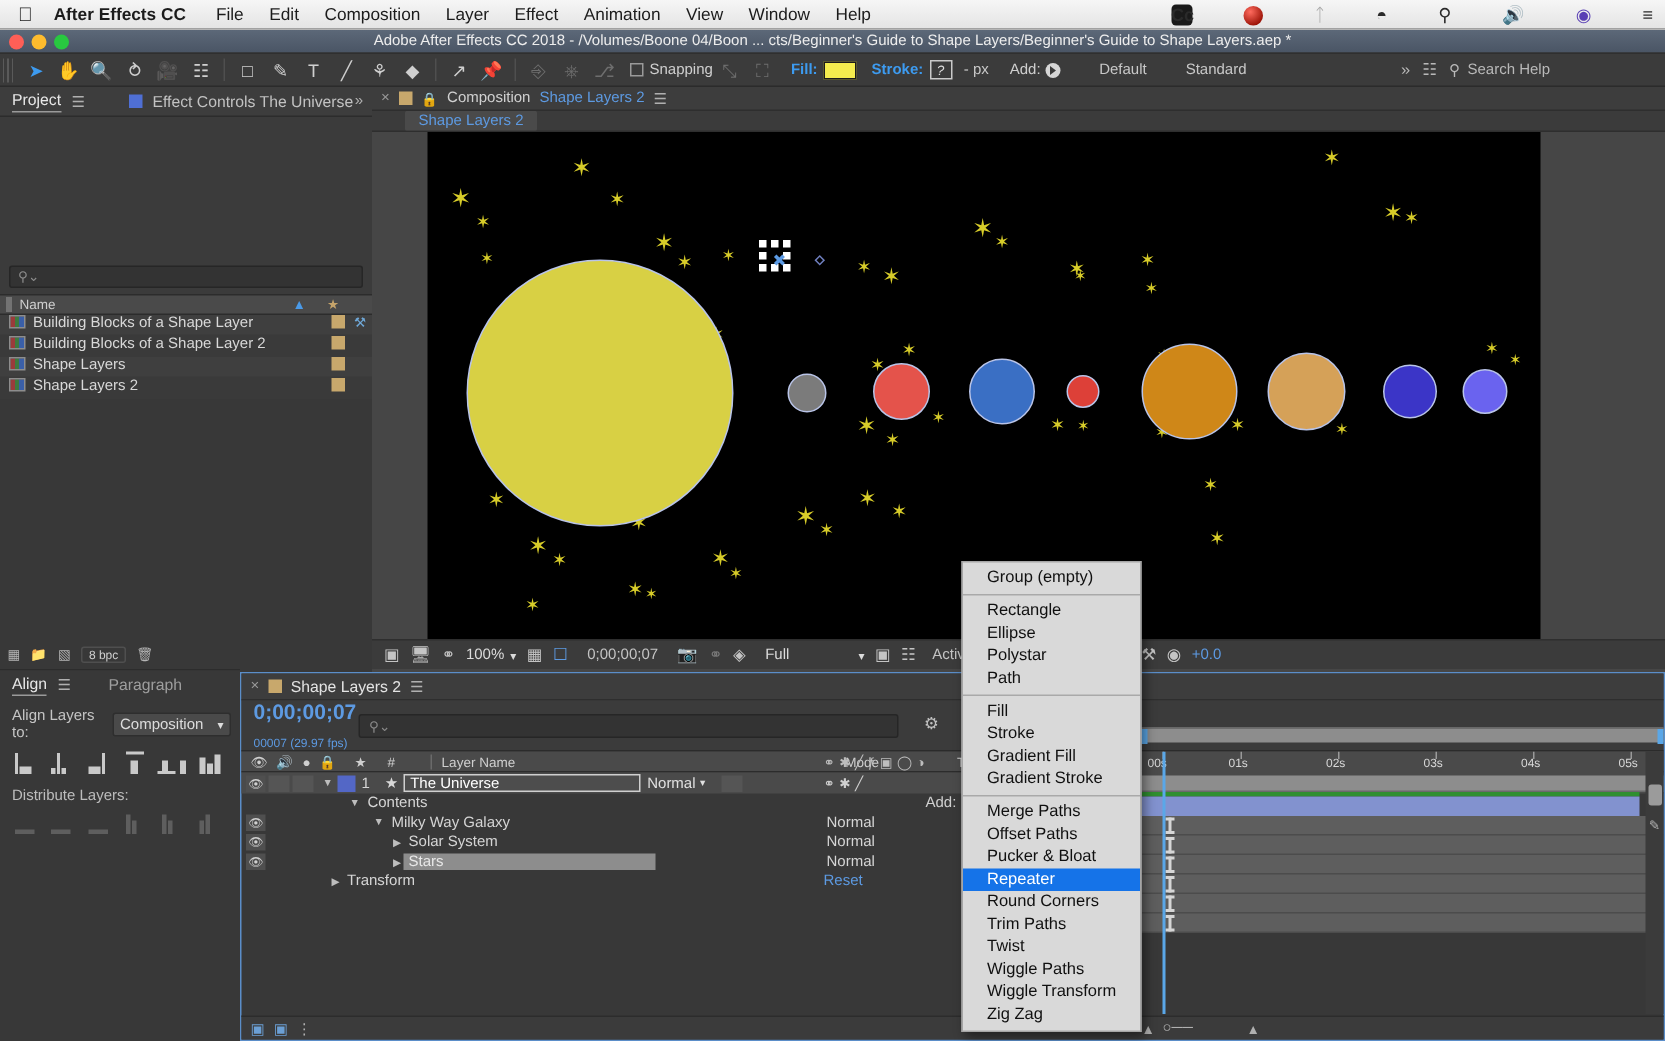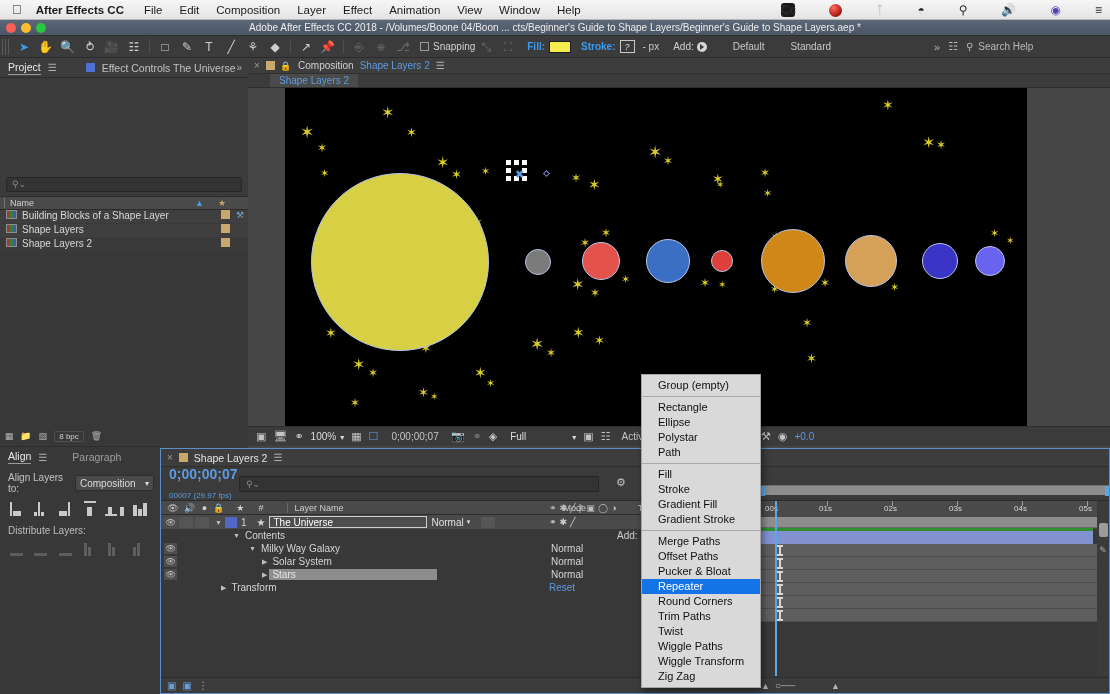--- a/index.html
+++ b/index.html
@@ -77,21 +77,21 @@
   .tab-active{ color:#e8e8e8; border-bottom:1px solid #9a9a9a; padding-bottom:1px; }
   .hamb{ font-size:10px; color:#b0b0b0; }
   .bluesq{ width:9px;height:9px;background:#4f6fd4;display:inline-block; }
   .chev2{ position:absolute; right:6px; color:#b0b0b0; font-size:10px; }
   .projbody{ height:94px; background:#3b3b3b; }
   .projsearch{ height:24px; background:#3b3b3b; display:flex; align-items:center; padding:0 6px; }
   .searchfield{ flex:1; height:15px; background:#333; border:1px solid #262626; border-radius:2px;
     display:flex; align-items:center; padding-left:5px; color:#8d8d8d; font-size:9px; }
   .collhdr{ height:14px; background:#4a4a4a; border-top:1px solid #2c2c2c;border-bottom:1px solid #2c2c2c;
     display:flex; align-items:center; color:#cfcfcf; font-size:9px; padding-left:4px; position:relative; }
-  .collhdr .nm{ border-left:1px solid #737373; padding-left:5px; }
+  .collhdr .nm{ border-left:4px solid #737373; padding-left:5px; }
   .sortarrow{ position:absolute; right:44px; color:#4a9ae8; font-size:9px; }
   .tagico{ position:absolute; right:22px; color:#c5a36a; font-size:9px; }
   .projrow{ height:14px; display:flex; align-items:flex-start; font-size:10px; color:#d8d8d8;
     padding-left:6px; gap:5px; position:relative; border-bottom:1px solid #3a3a3a; }
   .projrow.alt{ background:#3f3f3f; } .projrow.alt2{ background:#3a3a3a; }
   .compico{ width:11px;height:9px;border:1px solid #8d8d8d;
     background:linear-gradient(90deg,#9b3b3b 33%,#3f7a3f 33% 66%,#3a5fa8 66%); }
   .tan{ position:absolute; right:18px; width:9px;height:9px;background:#c8a86c; }
   .treeico{ position:absolute; right:4px; color:#6fa8d8; font-size:9px; }
 
@@ -291,20 +291,25 @@
       <span class="nm">Name</span>
       <span class="sortarrow">▲</span>
       <span class="tagico">★</span>
     </div>
     <div>
       <div class="projrow alt">
         <i class="compico"></i>
         <span>Building Blocks of a Shape Layer</span>
         <i class="tan"></i>
         <span class="treeico">⚒</span>
+      </div>
+      <div class="projrow alt2">
+        <i class="compico"></i>
+        <span>Building Blocks of a Shape Layer 2</span>
+        <i class="tan"></i>
       </div>
       <div class="projrow alt">
         <i class="compico"></i>
         <span>Shape Layers</span>
         <i class="tan"></i>
       </div>
       <div class="projrow alt2">
         <i class="compico"></i>
         <span>Shape Layers 2</span>
         <i class="tan"></i>

